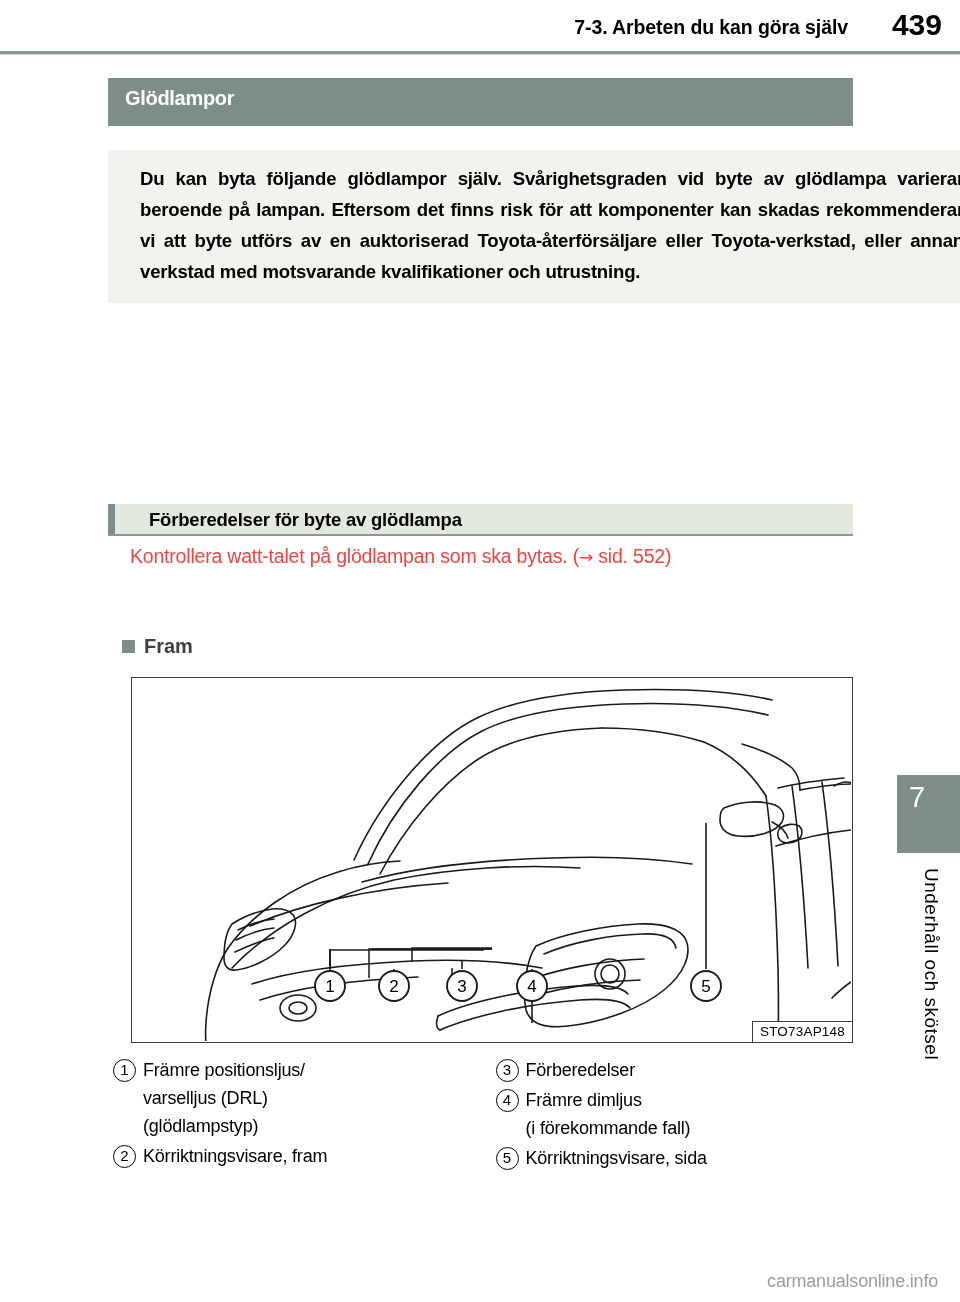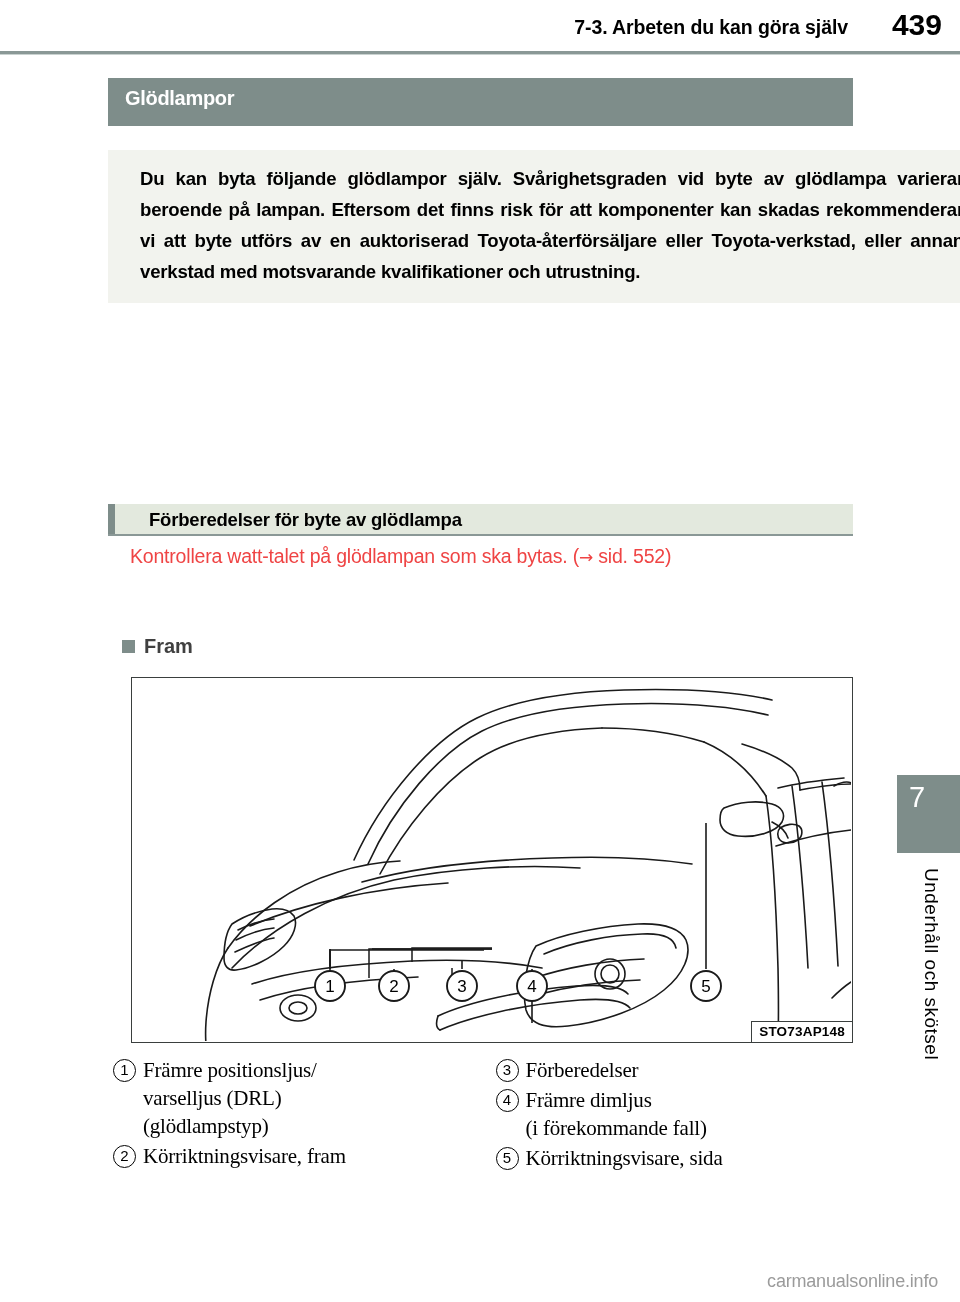--- a/index.html
+++ b/index.html
@@ -151,21 +151,21 @@
     background: #ffffff;
   }
   .illus svg { display: block; }
   .illus-code {
     position: absolute;
     right: -1px; bottom: -1px;
     border: 1px solid #3a3f3e;
     background: #ffffff;
     padding: 2px 7px 3px 7px;
     font-size: 13.5px;
-    font-weight: bold;
+    font-weight: normal;
     color: #000;
     letter-spacing: 0.2px;
   }
 
   
   .legend {
     position: absolute;
     left: 113px; top: 1056px;
     width: 745px;
     display: flex;
@@ -183,25 +183,24 @@
     border: 1.6px solid #000;
     border-radius: 50%;
     font-size: 15px;
     line-height: 20px;
     text-align: center;
     margin-top: 3px;
     margin-right: 7px;
     color: #000;
   }
   .legend-text {
-    font-size: 21px;
+    font-size: 18px;
     line-height: 28px;
     color: #000;
     letter-spacing: -0.2px;
-    font-family: Liberation Serif, serif;
   }
   .legend-text .cont { display: block; }
 
   
   .chap-tab {
     position: absolute;
     right: 0; top: 775px;
     width: 63px; height: 78px;
     background: #7e8d8a;
   }

